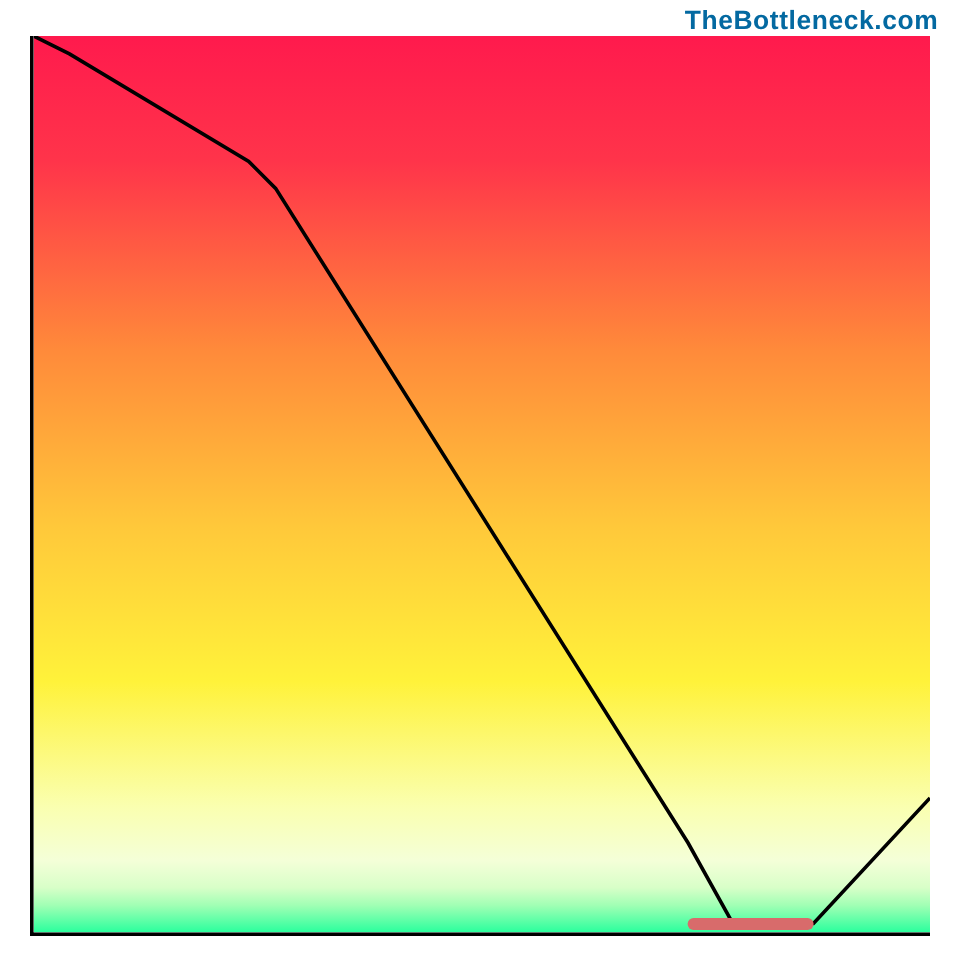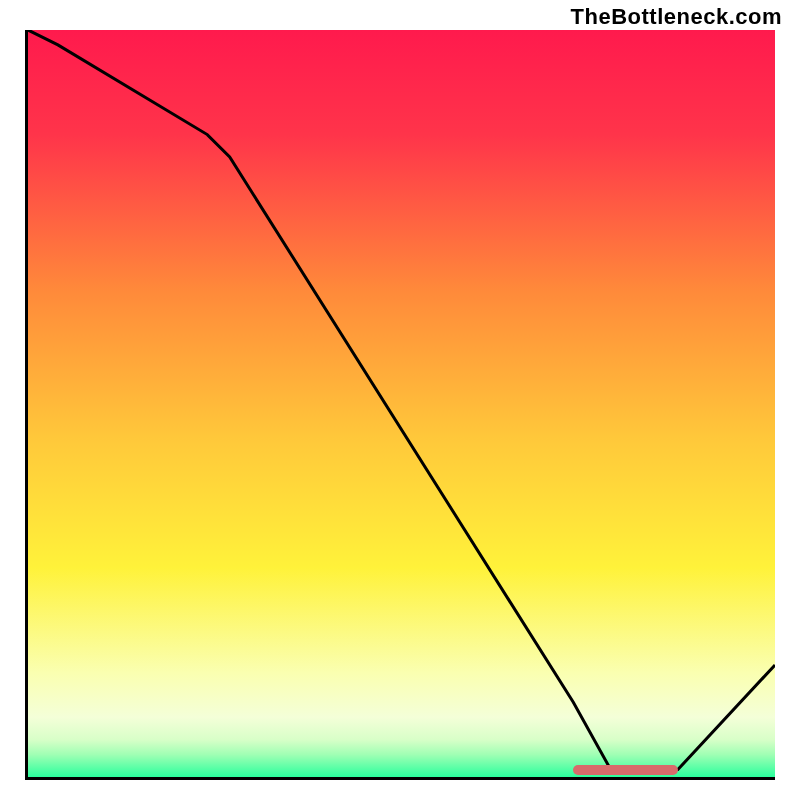--- a/index.html
+++ b/index.html
@@ -10,21 +10,21 @@
     position: relative;
     font-family: Arial, sans-serif;
     overflow: hidden;
   }
   .watermark {
     position: absolute;
     top: 4px;
     right: 18px;
     font-size: 22px;
     font-weight: bold;
-    color: #000000;
+    color: #0369a1;
     letter-spacing: 0.5px;
   }
   .plot-outer {
     position: absolute;
     left: 25px;
     top: 30px;
     width: 750px;
     height: 750px;
     border-left: 3.5px solid #000;
     border-bottom: 3.5px solid #000;

